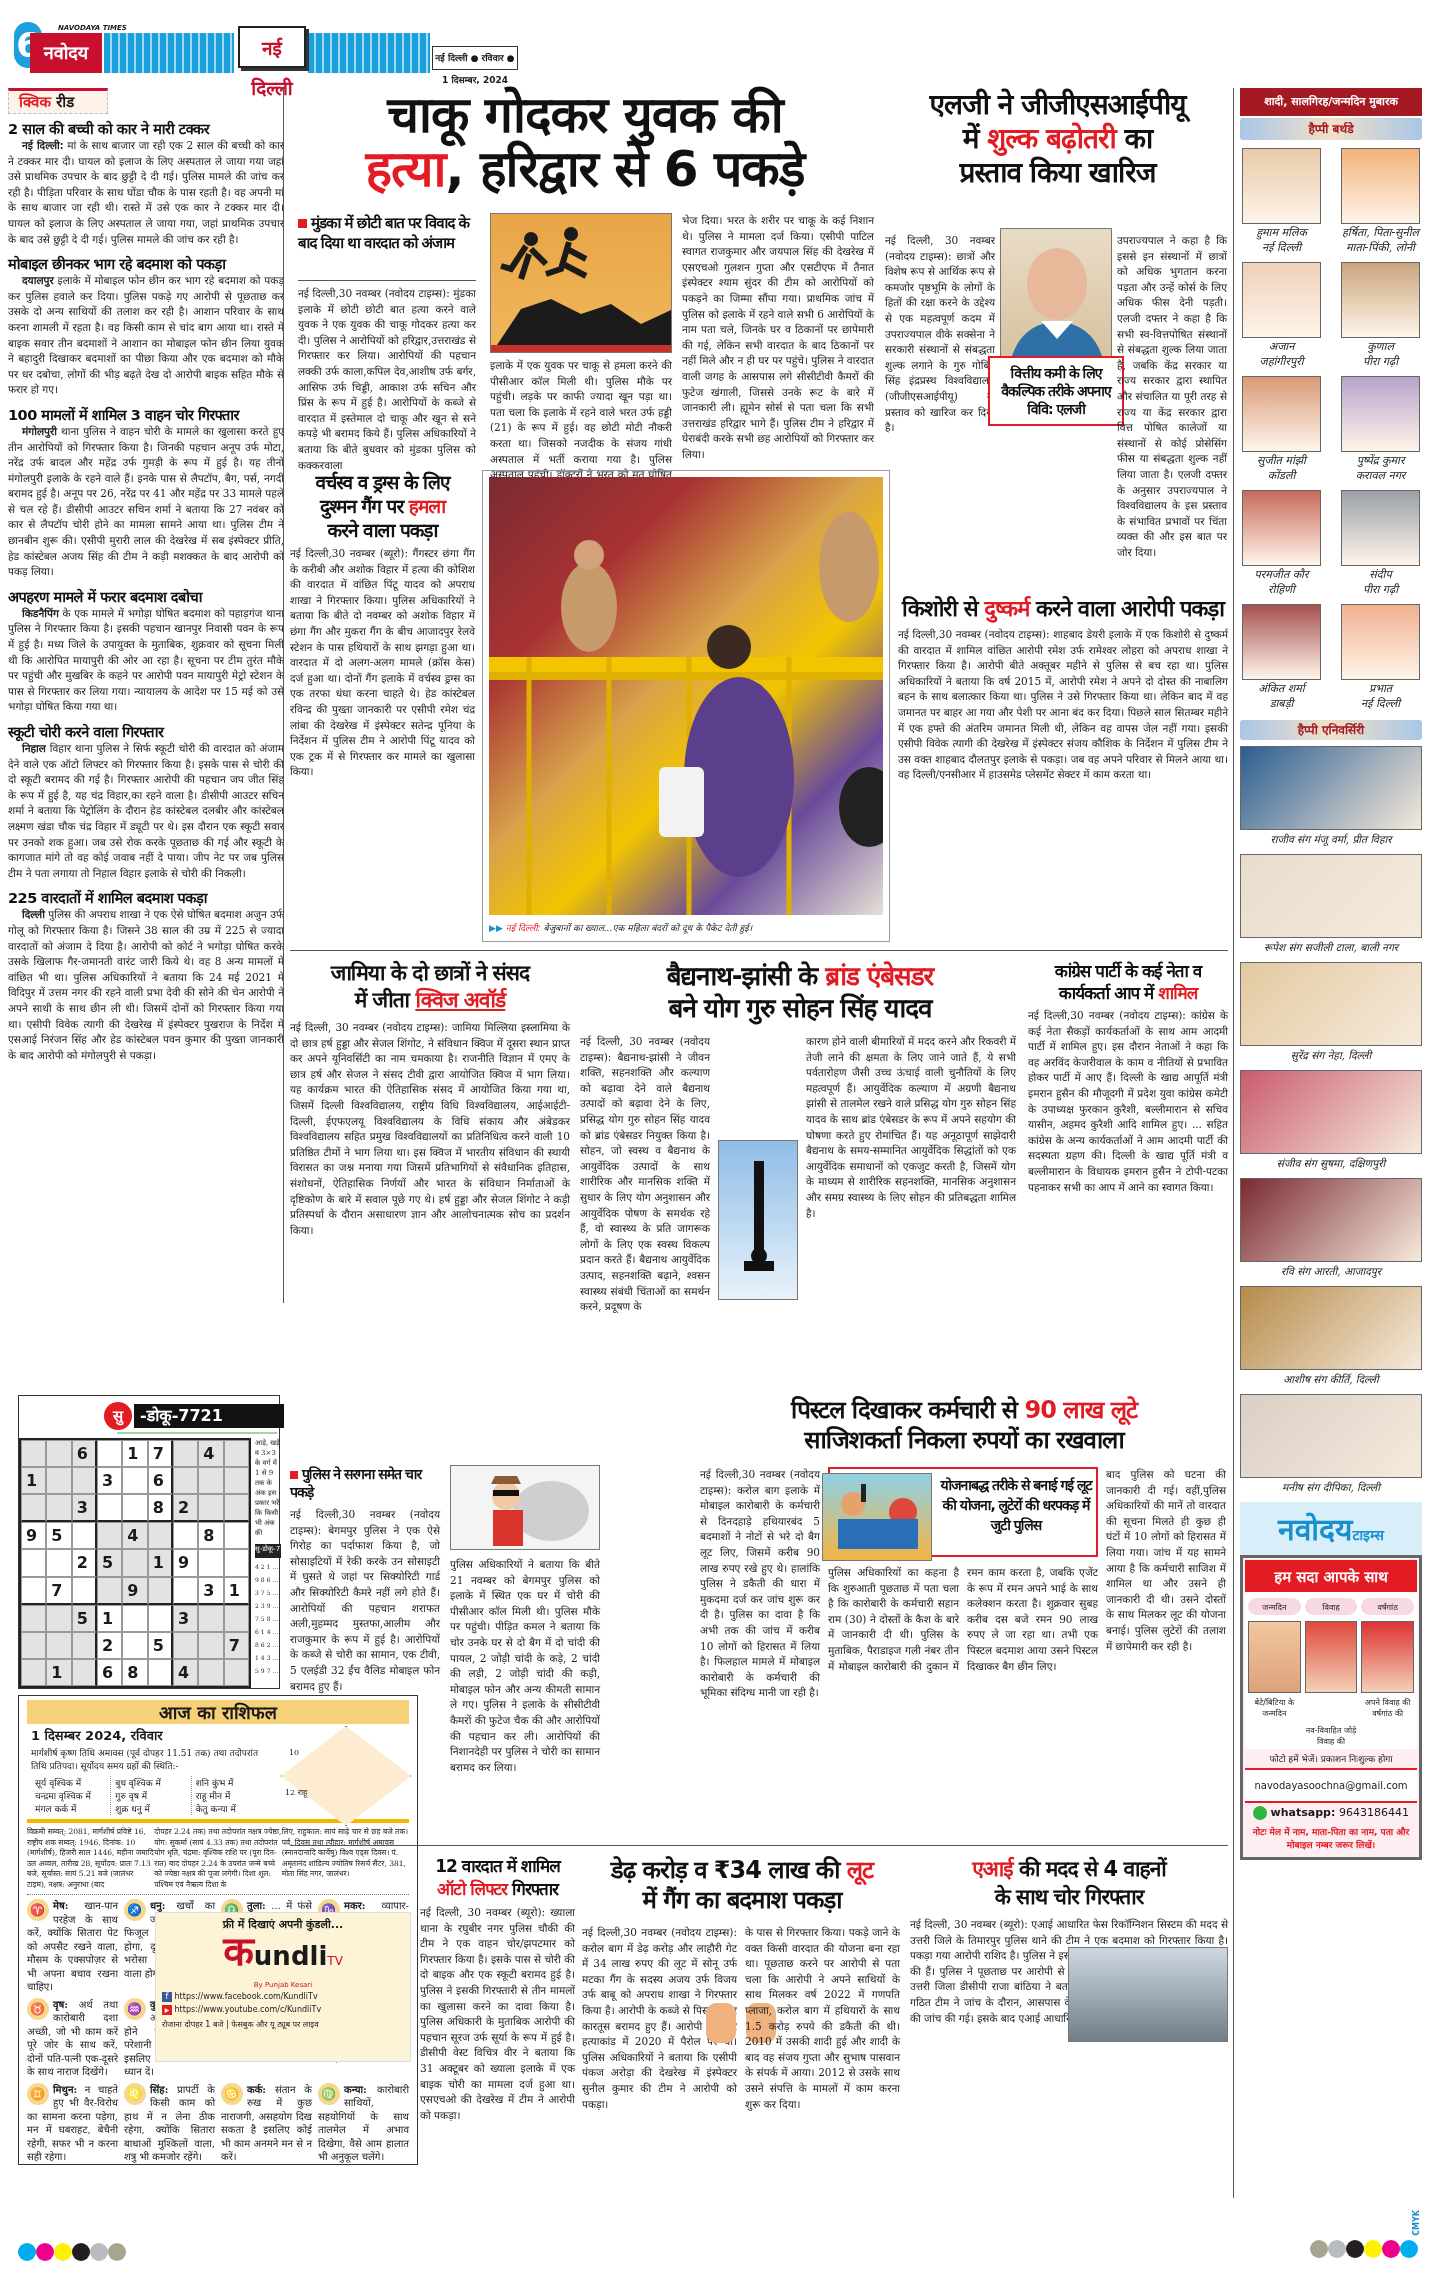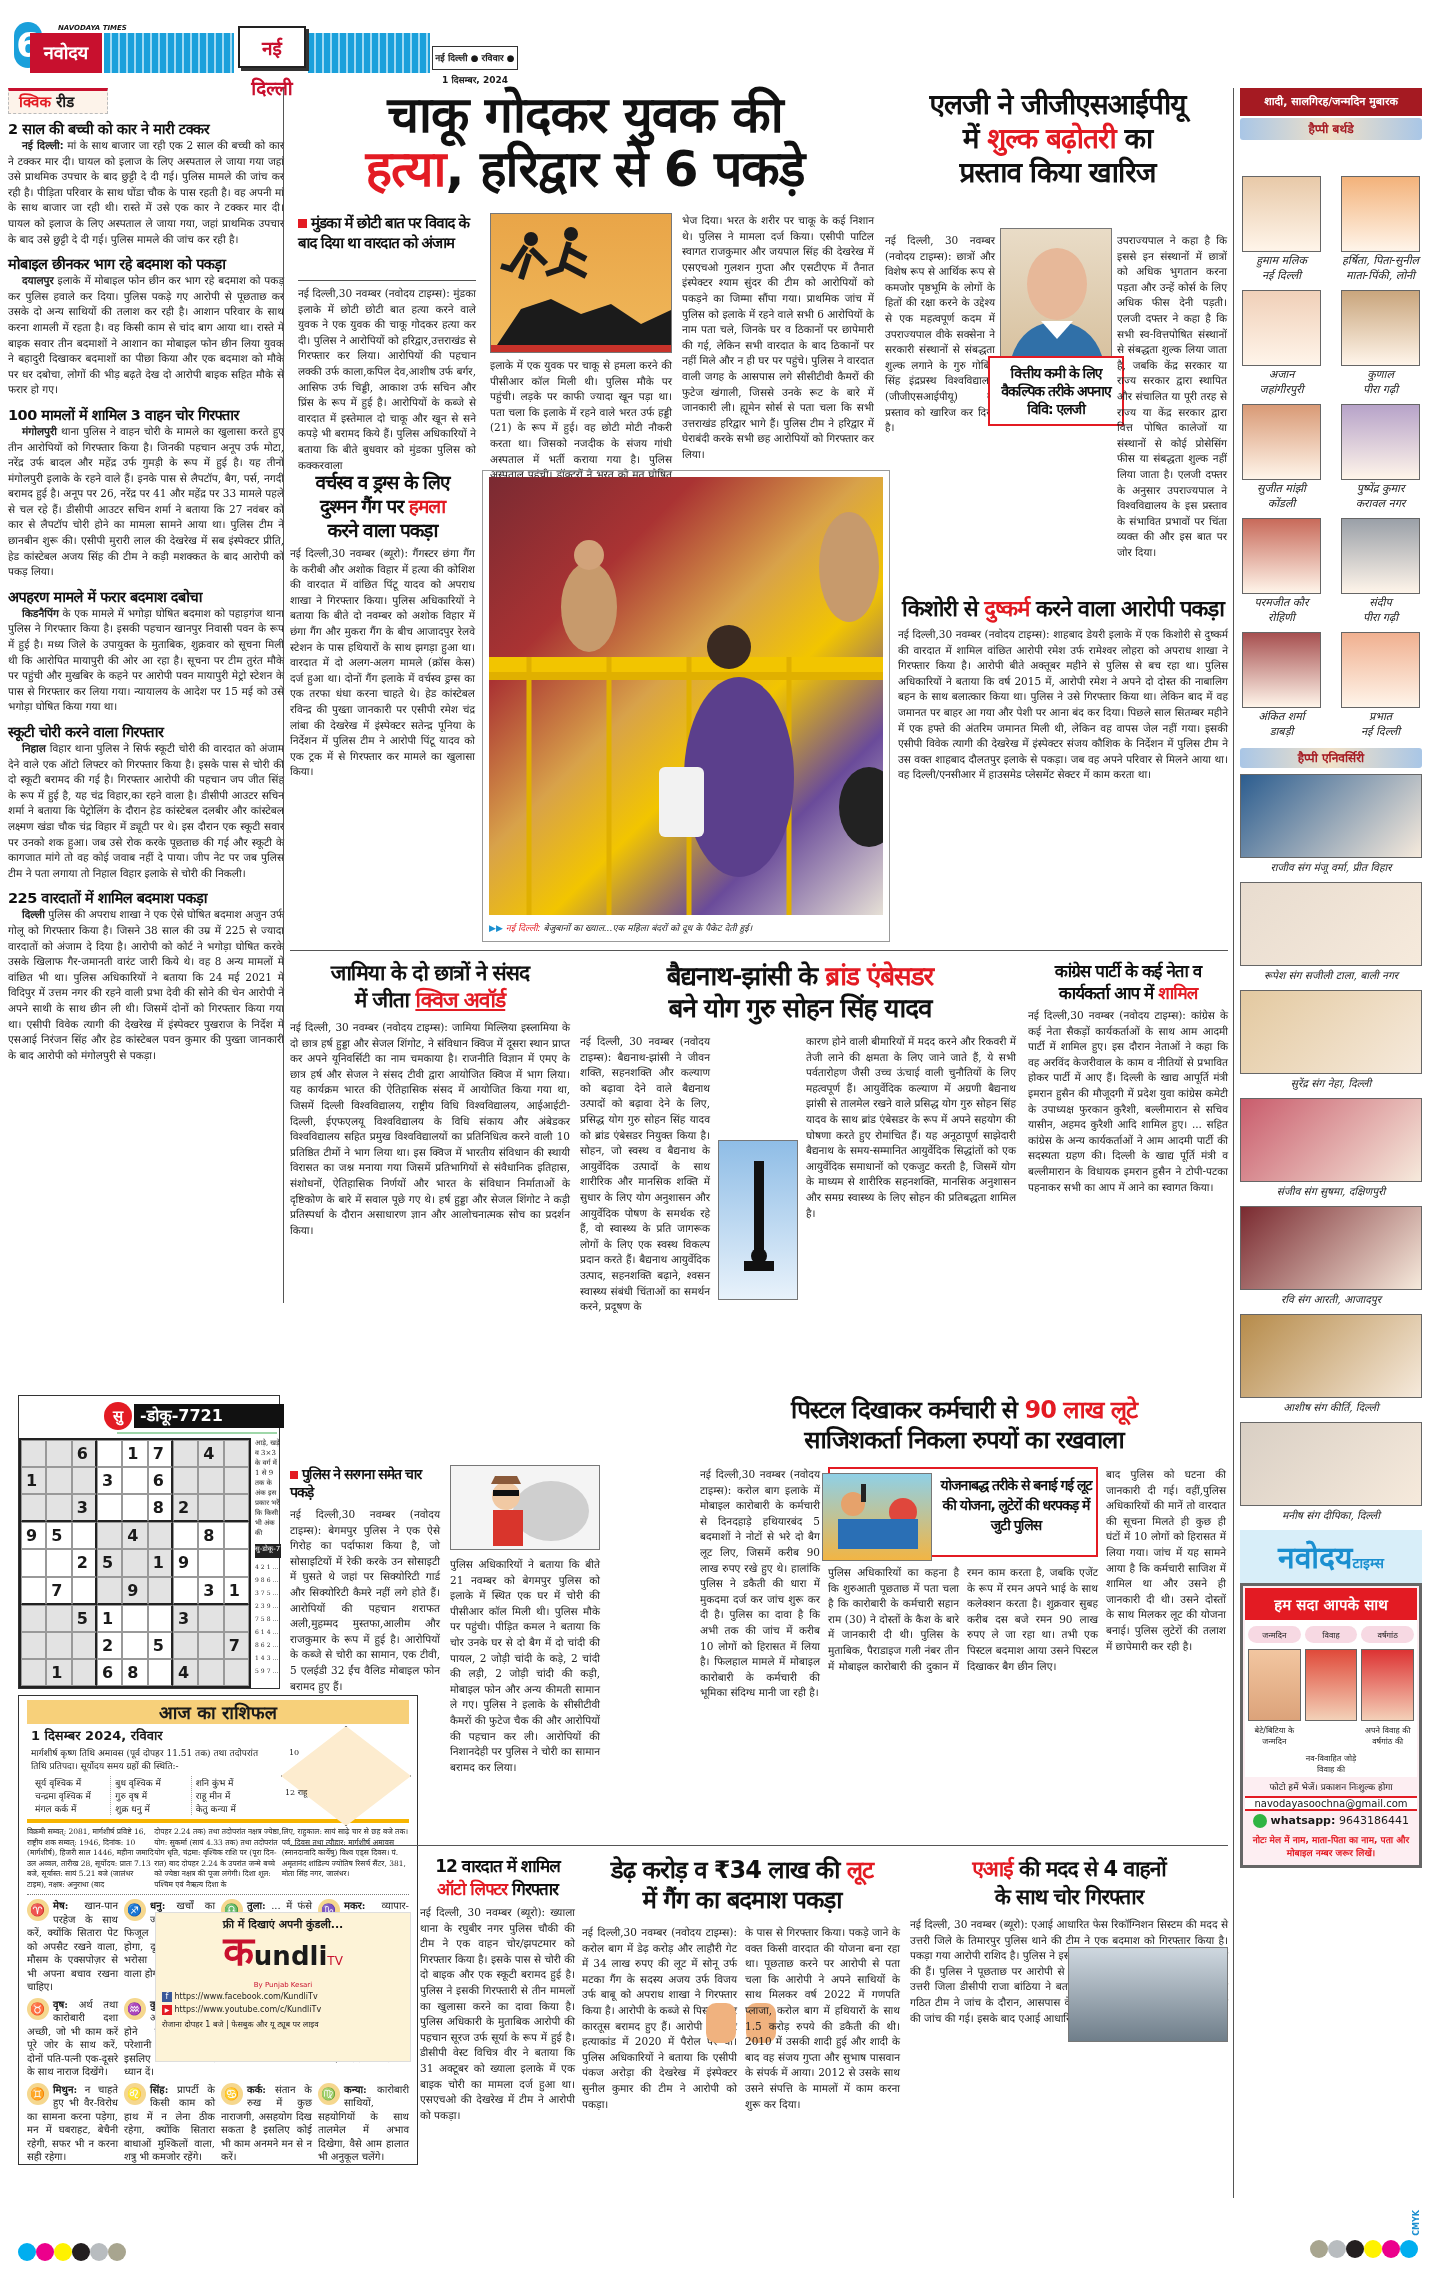--- a/index.html
+++ b/index.html
@@ -125,21 +125,21 @@
     </svg>
   </div>
   <div class="abs hl" style="left:103px;top:268px;width:136px;padding:6px;border:2px solid #e31b23;background:#fff;font-size:14px;text-align:center;line-height:18px;">वित्तीय कमी के लिए वैकल्पिक तरीके अपनाए विवि: एलजी</div>
   <div class="abs body-text" style="left:232px;top:145px;width:110px;">उपराज्यपाल ने कहा है कि इससे इन संस्थानों में छात्रों को अधिक भुगतान करना पड़ता और उन्हें कोर्स के लिए अधिक फीस देनी पड़ती। एलजी दफ्तर ने कहा है कि सभी स्व-वित्तपोषित संस्थानों से संबद्धता शुल्क लिया जाता है, जबकि केंद्र सरकार या राज्य सरकार द्वारा स्थापित और संचालित या पूरी तरह से राज्य या केंद्र सरकार द्वारा वित्त पोषित कालेजों या संस्थानों से कोई प्रोसेसिंग फीस या संबद्धता शुल्क नहीं लिया जाता है। एलजी दफ्तर के अनुसार उपराज्यपाल ने विश्वविद्यालय के इस प्रस्ताव के संभावित प्रभावों पर चिंता व्यक्त की और इस बात पर जोर दिया।</div>
 </div>
 
 <div class="vline" style="left:1233px;top:88px;height:2110px;"></div>
 <div class="abs" style="left:1240px;top:88px;width:182px;height:2110px;">
   <div class="greet-head" style="height:28px;line-height:28px;">शादी, सालगिरह/जन्मदिन मुबारक</div>
   <div class="banner" style="margin-top:2px;height:22px;line-height:22px;">हैप्पी बर्थडे</div>
-  <div id="bday-grid" style="display:grid;grid-template-columns:1fr 1fr;gap:8px 20px;padding:8px 2px;margin-top:28px;">
+  <div id="bday-grid" style="display:grid;grid-template-columns:1fr 1fr;gap:8px 20px;padding:8px 2px;">
       <div>
         <div style="height: 76px; border: 1px solid rgb(102, 102, 102); background: linear-gradient(rgb(232, 201, 168), rgb(255, 245, 234));"></div>
         <div class="cap" style="font-size: 11px;">हुमाम मलिक</div>
         <div class="cap" style="font-size: 11px;">नई दिल्ली</div>
       </div>
       <div>
         <div style="height: 76px; border: 1px solid rgb(102, 102, 102); background: linear-gradient(rgb(243, 178, 122), rgb(255, 245, 234));"></div>
         <div class="cap" style="font-size: 11px;">हर्षिता, पिता-सुनील</div>
         <div class="cap" style="font-size: 11px;">माता-पिंकी, लोनी</div>
       </div>
@@ -230,21 +230,21 @@
       <div style="flex:1;height:72px;background:linear-gradient(#f2c6a0,#dca37a);border:1px solid #666;"></div>
       <div style="flex:1;height:72px;background:linear-gradient(#e04a3a,#f3d1b8);border:1px solid #666;"></div>
       <div style="flex:1;height:72px;background:linear-gradient(#d33,#f4d0b8);border:1px solid #666;"></div>
     </div>
     <div id="promo-caps" style="display:flex;gap:4px;padding:3px;background:#fff;font-size:8px;text-align:center;" class="sans">
         <div style="flex: 1 1 0%;">बेटे/बिटिया के जन्मदिन</div>
         <div style="flex: 1 1 0%; margin-top: 28px;">नव-विवाहित जोड़े विवाह की</div>
         <div style="flex: 1 1 0%;">अपने विवाह की वर्षगांठ की</div>
       </div>
     <div class="sans" style="font-size:9px;text-align:center;padding:3px 0;border-bottom:2px solid #e31b23;">फोटो हमें भेजें। प्रकाशन निःशुल्क होगा</div>
-    <div class="sans" style="font-size:10px;text-align:center;padding:0 0;background:#fff;border-bottom:2px solid #e31b23;">navodayasoochna@gmail.com</div>
+    <div class="sans" style="font-size:10px;text-align:center;padding:10px 0;background:#fff;border-bottom:2px solid #e31b23;">navodayasoochna@gmail.com</div>
     <div class="sans" style="font-size:11px;text-align:center;padding:3px 0;">
       <span style="display:inline-block;width:14px;height:14px;border-radius:50%;background:#2fb443;vertical-align:middle;"></span>
       <b>whatsapp:</b>
       <span>9643186441</span>
     </div>
     <div class="sans red" style="font-size:9px;font-weight:bold;text-align:center;padding:2px 4px 4px;">नोटः मेल में नाम, माता-पिता का नाम, पता और मोबाइल नम्बर जरूर लिखें।</div>
   </div>
 </div>
 
 <div class="abs" style="left:290px;top:470px;width:185px;height:420px;">

